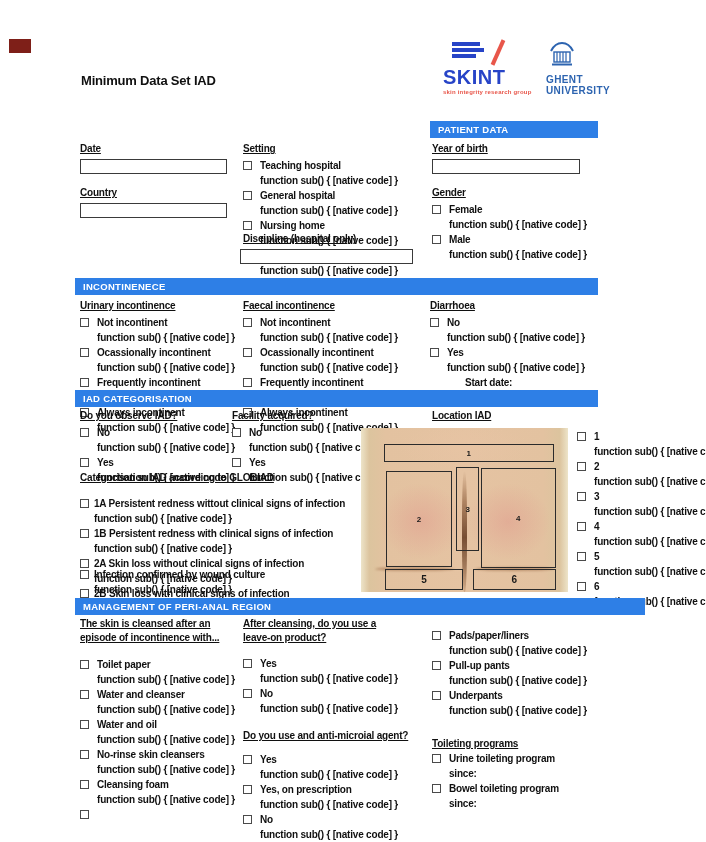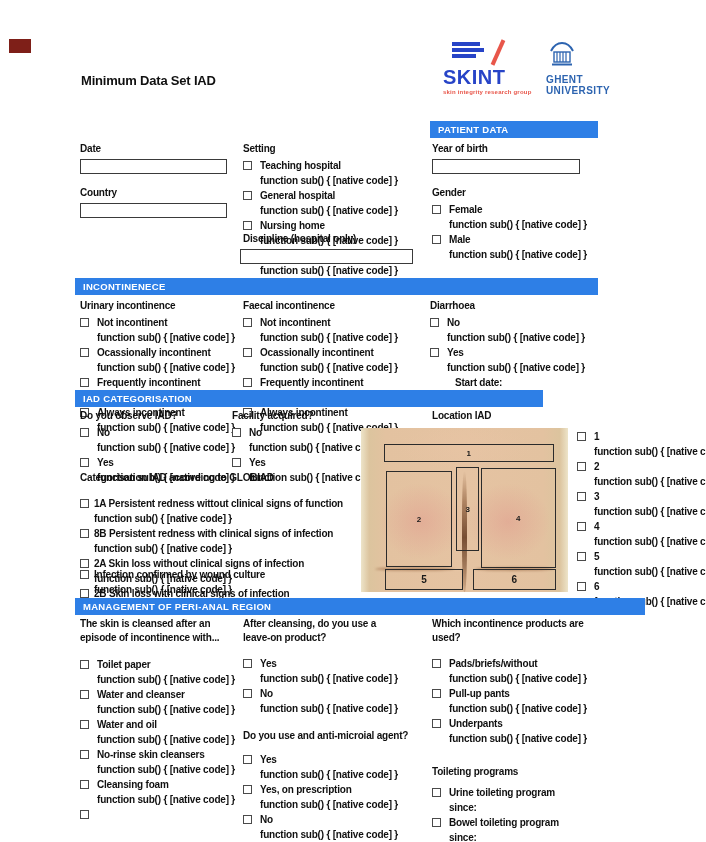--- a/index.html
+++ b/index.html
@@ -25,34 +25,34 @@
   
   .ghent{position:absolute;left:546px;top:41px;width:60px;}
   .ghent-icon{margin-left:2px;}
   .ghent-t{font-size:10px;font-weight:bold;color:#2d64b0;letter-spacing:.4px;line-height:10.5px;}
 
   
   .bar{position:absolute;height:17px;background:#2e7fe6;color:#fff;font-weight:bold;
        font-size:9.5px;line-height:17px;padding-left:8px;letter-spacing:.3px;box-sizing:border-box;}
 
   
-  .q{font-size:10px;font-weight:bold;letter-spacing:-.2px;line-height:14px;}
+  .q{font-size:10px;font-weight:bold;letter-spacing:-.2px;line-height:14px;text-decoration:underline;}
 
   
   .field{display:block;height:15px;border:1px solid #3a3a3a;background:#fff;margin-top:3px;
          padding:0 3px;font:bold 10px "Liberation Sans",sans-serif;box-sizing:border-box;width:147px;}
 
   
   .cklist{margin-top:2px;}
   .ck{display:flex;align-items:flex-start;min-height:15px;}
   .box{width:7px;height:7px;border:1.2px solid #4a4a4a;background:#fff;margin-top:3px;flex:none;}
   .txt{margin-left:8px;}
   .tight .txt{margin-left:5px;}
   .lbl{font-size:10px;font-weight:bold;letter-spacing:-.2px;line-height:15px;white-space:nowrap;color:#101010;}
-  .indent-line{font-size:10px;font-weight:bold;letter-spacing:-.2px;line-height:15px;margin-left:25px;}
+  .indent-line{font-size:10px;font-weight:bold;letter-spacing:-.2px;line-height:15px;margin-left:35px;}
 
   
   .photo{position:absolute;left:361px;top:428px;width:207px;height:164px;
     background:
       radial-gradient(ellipse 60px 55px at 29% 57%, rgba(224,148,138,.45), rgba(224,148,138,0) 70%),
       radial-gradient(ellipse 60px 55px at 71% 57%, rgba(224,148,138,.45), rgba(224,148,138,0) 70%),
       radial-gradient(ellipse 90px 30px at 50% 12%, rgba(232,196,164,.6), rgba(232,196,164,0) 75%),
       linear-gradient(90deg,#ede4c9 0%,#dcc49e 4%,#e3c2a0 12%,#e5c3a2 50%,#e3c2a0 88%,#dcc49e 96%,#ede4c9 100%);}
   .cleft{position:absolute;left:48.8%;top:26%;width:2.6%;height:74%;border-radius:40%;filter:blur(.6px);
     background:linear-gradient(180deg,rgba(150,100,60,0) 0%,rgba(130,80,45,.55) 25%,rgba(100,58,32,.85) 55%,rgba(120,75,45,.6) 80%,rgba(150,100,60,.25) 100%);}
@@ -262,21 +262,21 @@
           <span class="txt">
             <div class="lbl">Yes</div>
             <div class="lbl">function sub() { [native code] }</div>
           </span>
         </div>
       </div>
     <div class="indent-line">Start date:</div>
     <div class="indent-line">Stop date:</div>
   </div>
 
-  <div class="bar" style="left:75px;top:390px;width:468px;">IAD CATEGORISATION</div>
+  <div class="bar" style="left:75px;top:390px;width:523px;">IAD CATEGORISATION</div>
 
   <div class="abs" style="left:80px;top:409px;">
     <div class="q">Do you observe IAD?</div>
     <div class="cklist">
         <div class="ck">
           <span class="box"></span>
           <span class="txt">
             <div class="lbl">No</div>
             <div class="lbl">function sub() { [native code] }</div>
           </span>
@@ -380,28 +380,28 @@
           <div class="lbl">function sub() { [native code] }</div>
         </span>
       </div>
     </div>
 
   <div class="abs q" style="left:80px;top:471px;">Categorisation IAD according to GLOBIAD</div>
   <div class="abs cklist tight" style="left:80px;top:494px;">
       <div class="ck">
         <span class="box"></span>
         <span class="txt">
-          <div class="lbl">1A Persistent redness wittout clinical signs of function</div>
-          <div class="lbl">function sub() { [native code] }</div>
-        </span>
-      </div>
-      <div class="ck">
-        <span class="box"></span>
-        <span class="txt">
-          <div class="lbl">8B Persistent redness with clinical signs of infection</div>
+          <div class="lbl">1A Persistent redness wittout clinical signs of infection</div>
+          <div class="lbl">function sub() { [native code] }</div>
+        </span>
+      </div>
+      <div class="ck">
+        <span class="box"></span>
+        <span class="txt">
+          <div class="lbl">1B Persistent redness with clinical signs of infection</div>
           <div class="lbl">function sub() { [native code] }</div>
         </span>
       </div>
       <div class="ck">
         <span class="box"></span>
         <span class="txt">
           <div class="lbl">2A Skin loss without clinical signs of infection</div>
           <div class="lbl">function sub() { [native code] }</div>
         </span>
       </div>
@@ -507,46 +507,45 @@
           <span class="box"></span>
           <span class="txt">
             <div class="lbl">No</div>
             <div class="lbl">function sub() { [native code] }</div>
           </span>
         </div>
       </div>
   </div>
 
   <div class="abs" style="left:432px;top:617px;">
-    <div class="q" style="width:168px;white-space:normal;">Which incontinence products are used?</div>
     <div class="cklist" style="margin-top:11px;">
         <div class="ck">
           <span class="box"></span>
           <span class="txt">
-            <div class="lbl">Pads/briefs/without</div>
+            <div class="lbl">Pads/paper/liners</div>
             <div class="lbl">function sub() { [native code] }</div>
           </span>
         </div>
         <div class="ck">
           <span class="box"></span>
           <span class="txt">
             <div class="lbl">Pull-up pants</div>
             <div class="lbl">function sub() { [native code] }</div>
           </span>
         </div>
         <div class="ck">
           <span class="box"></span>
           <span class="txt">
             <div class="lbl">Underpants</div>
             <div class="lbl">function sub() { [native code] }</div>
           </span>
         </div>
       </div>
     <div class="q" style="margin-top:19px;">Toileting programs</div>
-    <div class="cklist" style="margin-top:6px;">
+    <div class="cklist" style="margin-top:0;">
         <div class="ck">
           <span class="box"></span>
           <span class="txt">
             <div class="lbl">Urine toileting program</div>
             <div class="lbl">since:</div>
           </span>
         </div>
         <div class="ck">
           <span class="box"></span>
           <span class="txt">

